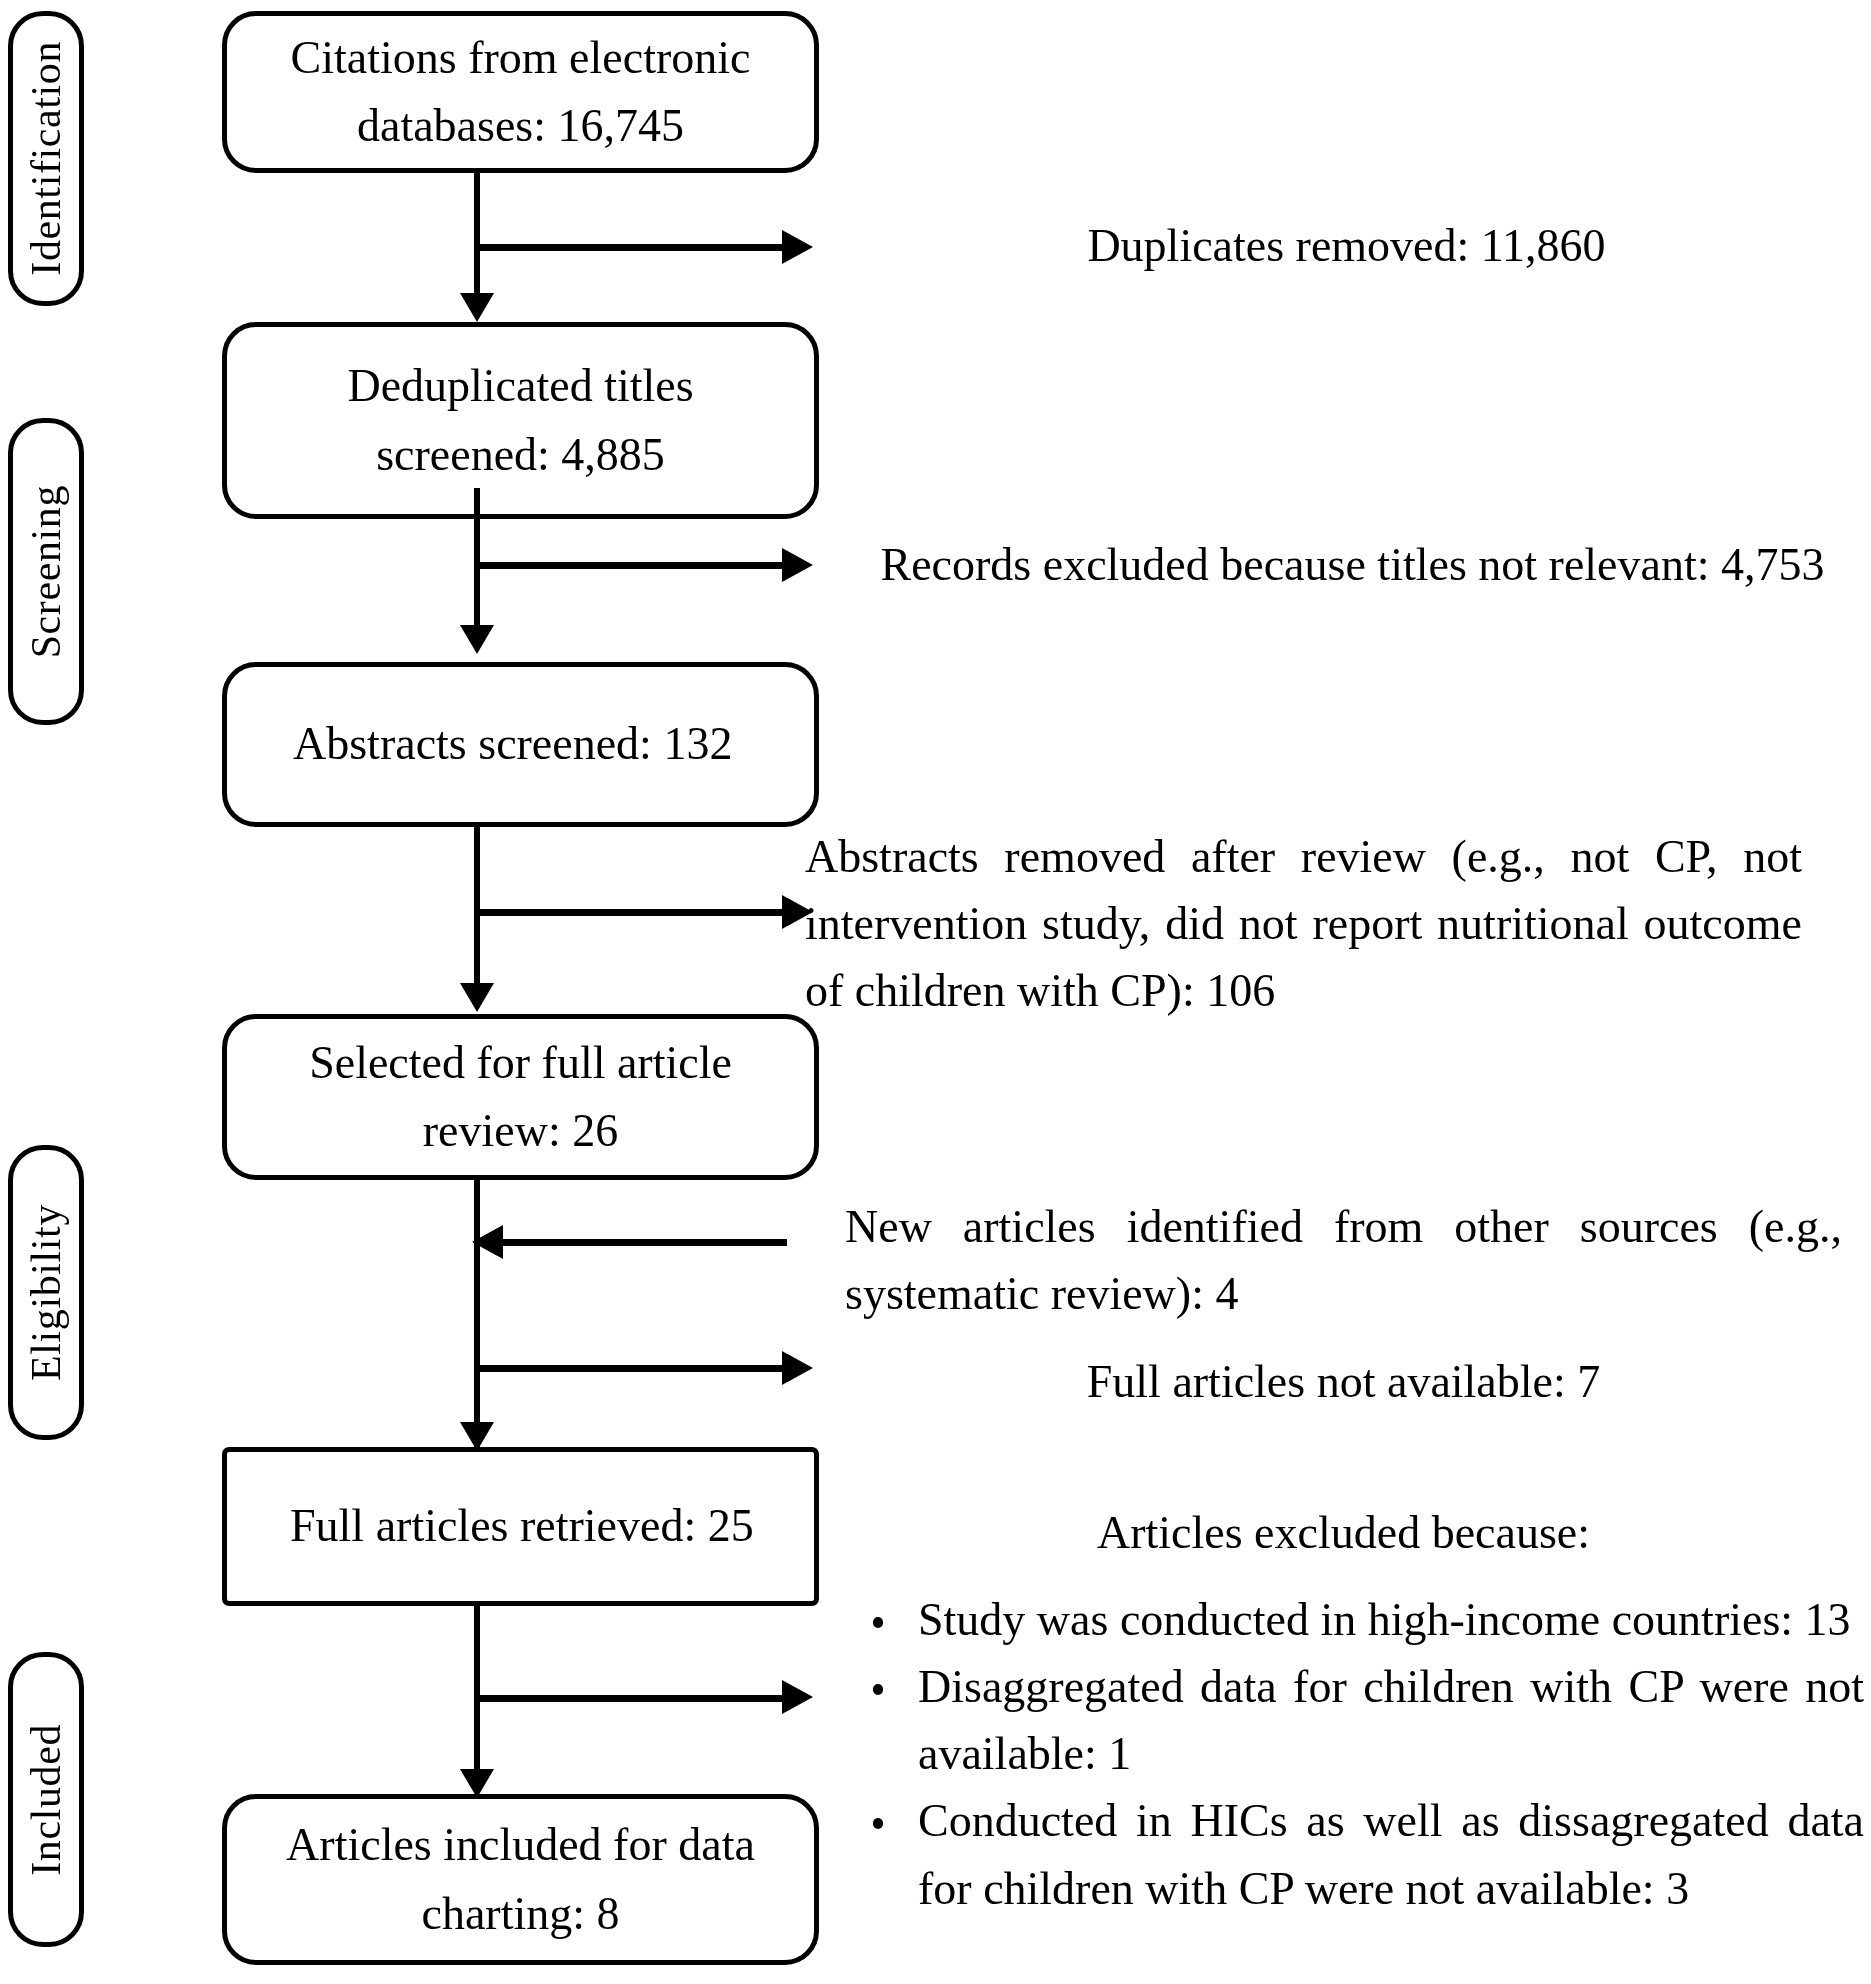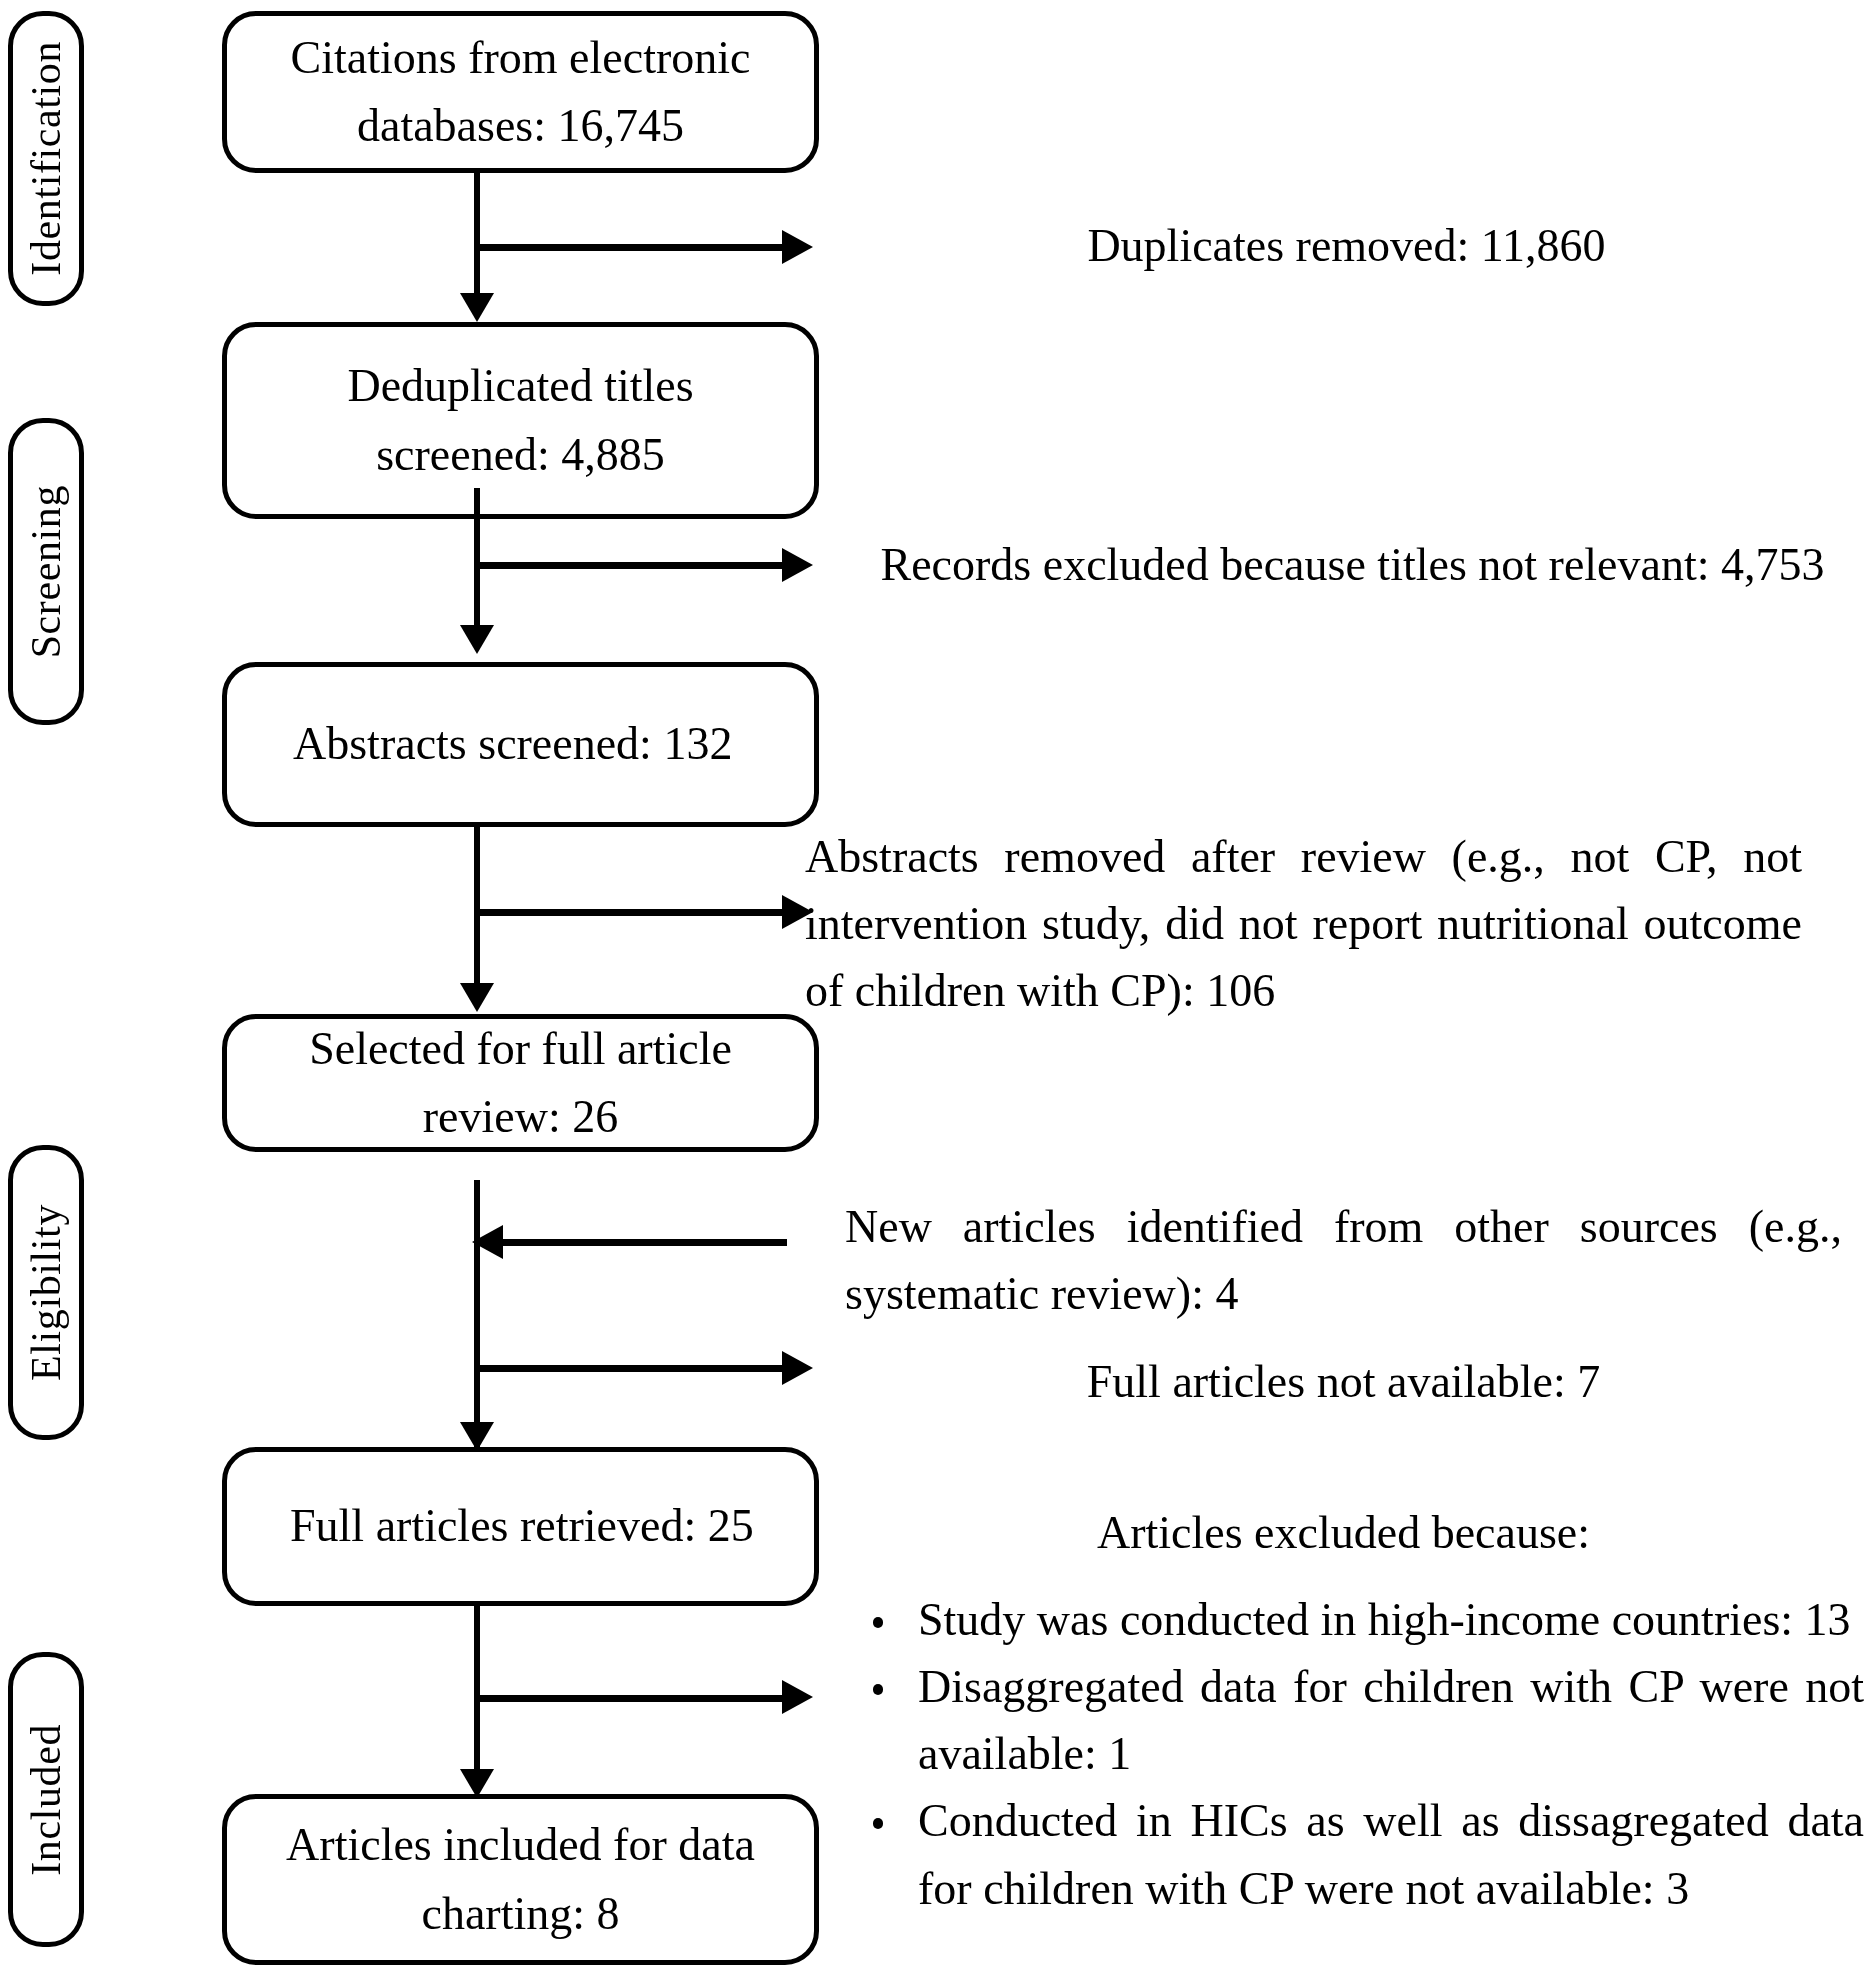--- a/index.html
+++ b/index.html
@@ -193,21 +193,21 @@
 
   <div class="v-line" style="left:474px; top:827px; height:166px;"></div>
   <div class="arrow-down" style="left:460px; top:983px;"></div>
   <div class="h-line" style="left:474px; top:909px; width:311px;"></div>
   <div class="arrow-right" style="left:782px; top:895px;"></div>
 
   <div class="side-text" style="left:805px; top:823px; width:997px;">
     <span>Abstracts removed after review (e.g., not CP, not intervention study, did not report nutritional outcome of children with CP): 106</span>
   </div>
 
-  <div class="flow-box" style="left:222px; top:1014px; width:597px; height:138px;">
+  <div class="flow-box" style="left:222px; top:1014px; width:597px; height:166px;">
     <div class="flow-box-text">
       <span>Selected for full article</span><br>
       <span>review: 26</span>
     </div>
   </div>
 
   <div class="v-line" style="left:474px; top:1180px; height:277px;"></div>
   <div class="arrow-down" style="left:460px; top:1422px;"></div>
 
   <div class="h-line" style="left:480px; top:1239px; width:307px;"></div>
@@ -217,21 +217,21 @@
     <span>New articles identified from other sources (e.g., systematic review): 4</span>
   </div>
 
   <div class="h-line" style="left:474px; top:1365px; width:311px;"></div>
   <div class="arrow-right" style="left:782px; top:1351px;"></div>
 
   <div class="side-text nojustify" style="left:845px; top:1348px; width:997px;">
     <span>Full articles not available: 7</span>
   </div>
 
-  <div class="flow-box" style="left:222px; top:1447px; width:597px; height:159px; justify-content:flex-start; padding-left:63px;">
+  <div class="flow-box" style="left:222px; top:1447px; width:597px; height:159px; justify-content:flex-start; padding-left:63px;border-radius:7px;">
     <div class="flow-box-text">
       <span>Full articles retrieved: 25</span>
     </div>
   </div>
 
   <div class="v-line" style="left:474px; top:1606px; height:183px;"></div>
   <div class="arrow-down" style="left:460px; top:1769px;"></div>
   <div class="h-line" style="left:474px; top:1695px; width:311px;"></div>
   <div class="arrow-right" style="left:782px; top:1680px;"></div>
 

